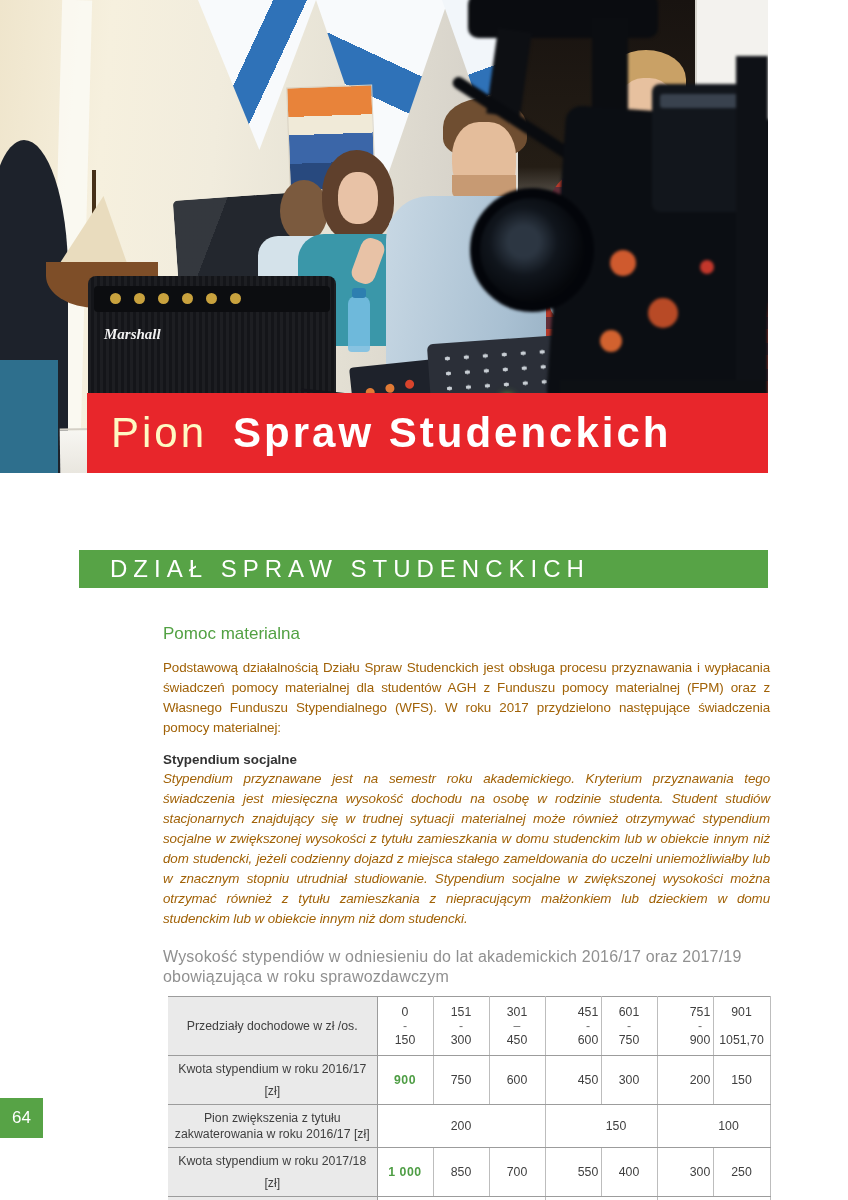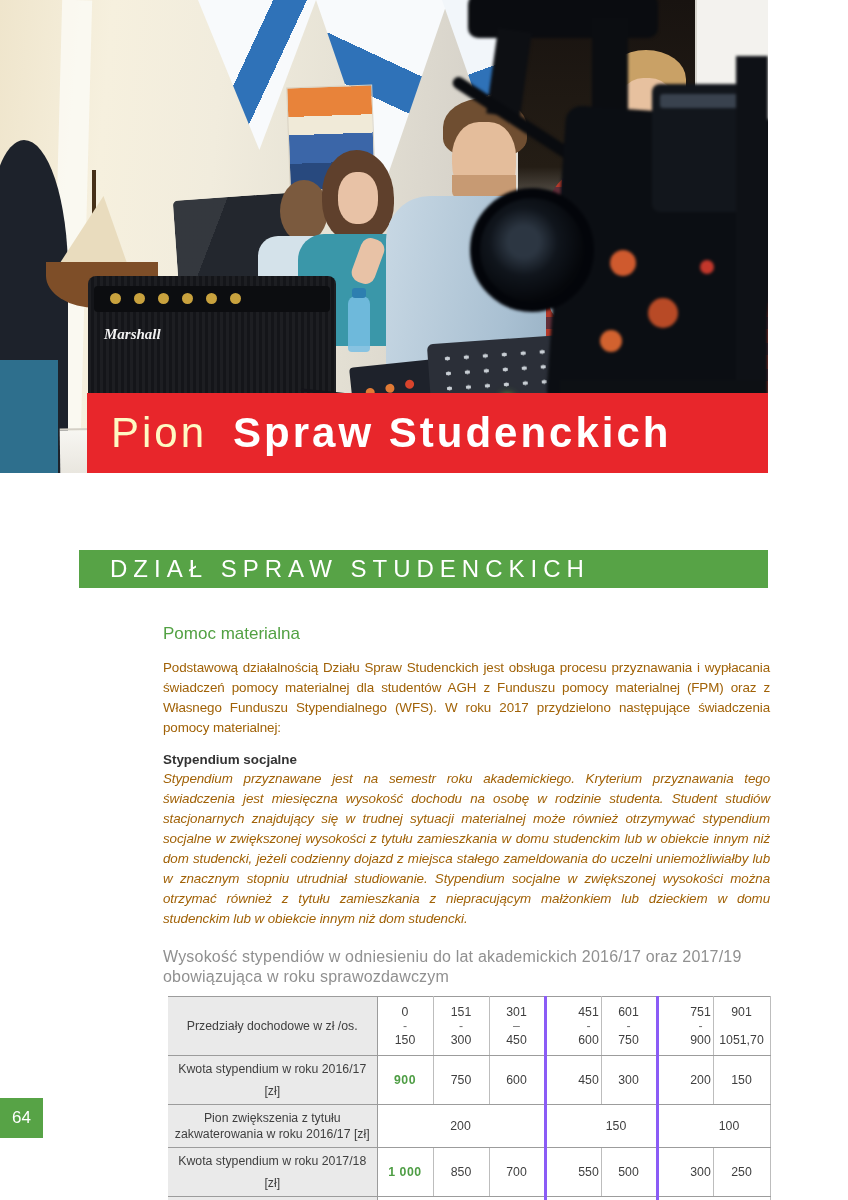--- a/index.html
+++ b/index.html
@@ -108,21 +108,21 @@
   .content p.intro{margin-bottom:14px;}
   .content h3{margin:0 0 2px 0;font-size:13.4px;font-weight:700;color:#333;}
   .content p.bodytext{margin-bottom:18px;font-style:italic;}
   .content p.caption{margin:0 0 9px 0;font-size:16px;line-height:20px;color:#909090;letter-spacing:0.2px;}
 
   
   table.stipend{border-collapse:collapse;width:602px;margin-left:5px;table-layout:fixed;
     font-size:12.3px;color:#3f3f3f;border-top:1px solid #c6c6c6;}
   table.stipend td{border:1px solid #bdbdbd;border-top:1px solid #9c9c9c;border-bottom:1px solid #9c9c9c;
     text-align:center;vertical-align:middle;padding:0;}
-  table.stipend td.gb{border-left:3px solid #8b5cf6;padding-left:30px;}
+  table.stipend td.gb{border-left:1px solid #8b5cf6;padding-left:30px;}
   table.stipend td.label{background:#eaeaea;border-left:none;border-right:1px solid #9c9c9c;
     padding:2px 6px;line-height:16px;}
   table.stipend tr.r-head td{height:54px;}
   table.stipend tr.r-val td{height:23px;line-height:22px;}
   table.stipend tr.r-merge td{height:38px;}
   table.stipend tr:last-child td.label{border-bottom:2px solid #8f8f8f;}
   .r-from,.r-to{line-height:15px;height:15px;}
   .r-dash{line-height:13px;height:13px;color:#6e6e6e;}
   td.green{color:#4e9d44;font-weight:700;letter-spacing:0.5px;}
 
@@ -297,21 +297,21 @@
           <td colspan="2" class="gb">150</td>
           <td colspan="2" class="gb">100</td>
         </tr>
 
         <tr class="r-val">
           <td class="label">Kwota stypendium w roku 2017/18 [zł]</td>
           <td class="green">1 000</td>
           <td>850</td>
           <td>700</td>
           <td class="gb">550</td>
-          <td>500</td>
+          <td>400</td>
           <td class="gb">300</td>
           <td>250</td>
         </tr>
 
         <tr class="r-merge">
           <td class="label">
             
             
           </td>
           <td colspan="3">200</td>

